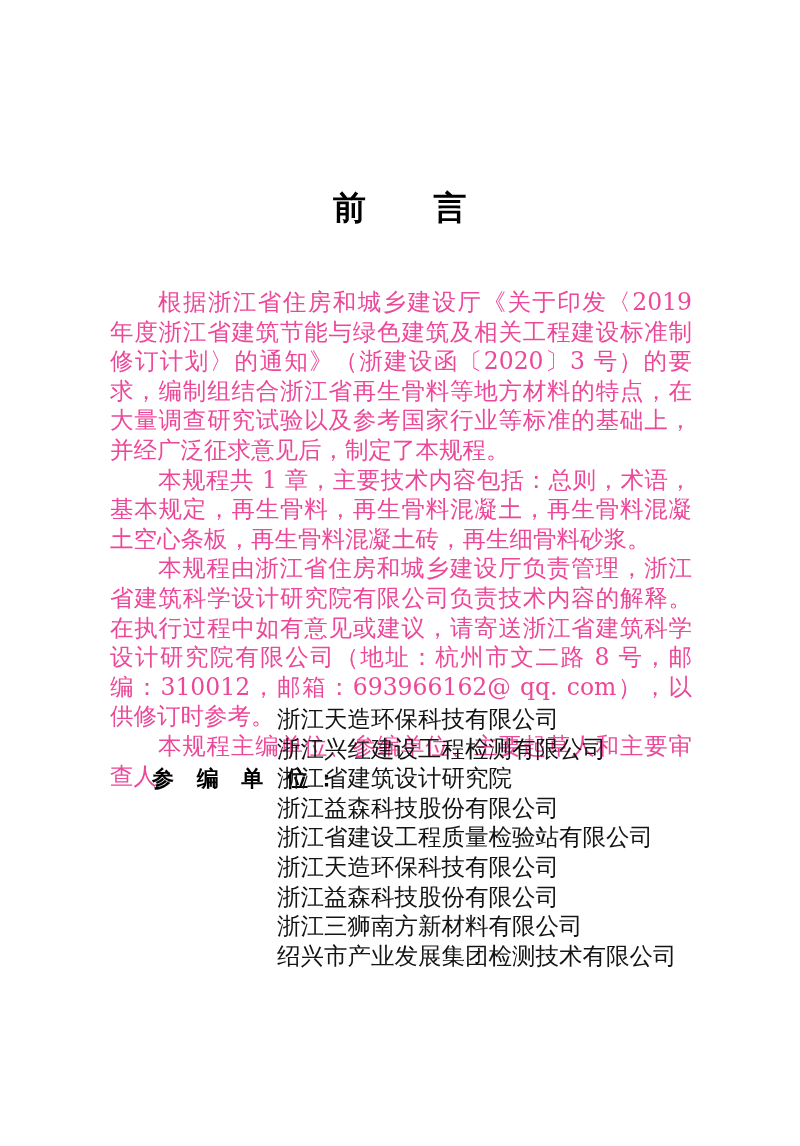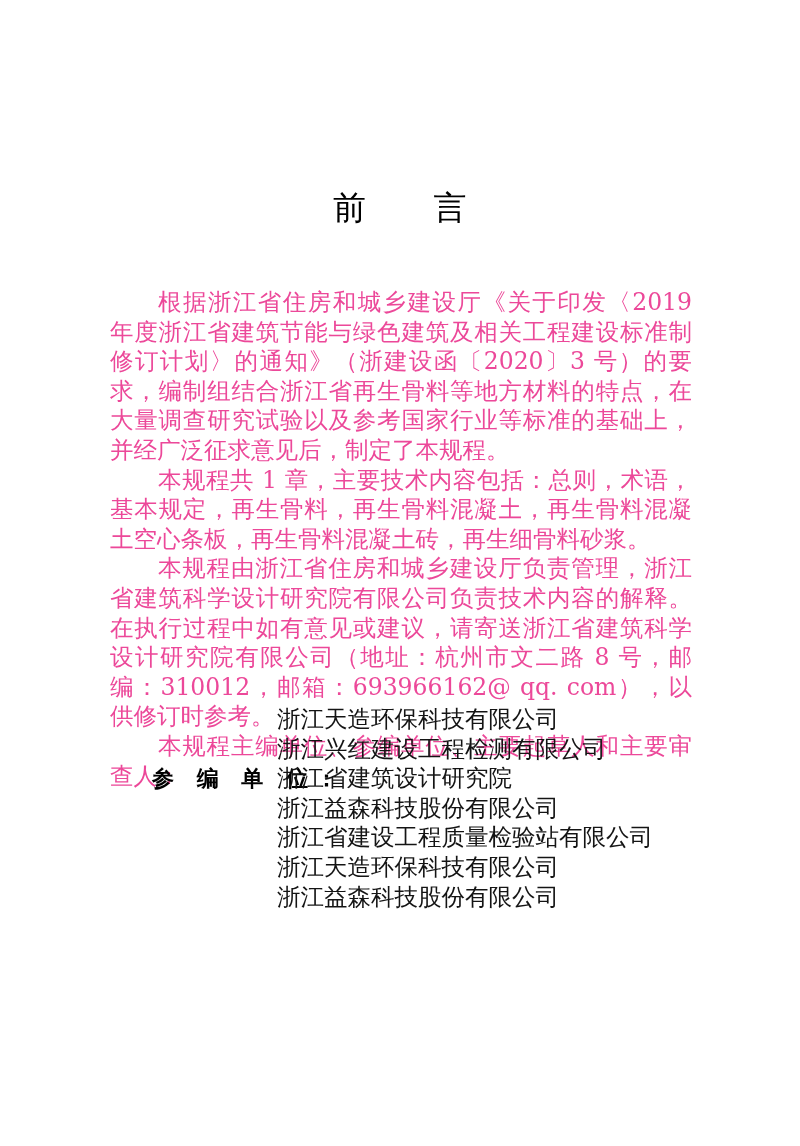--- a/index.html
+++ b/index.html
@@ -24,21 +24,21 @@
   }
 
   
   .doc-title {
     position: absolute;
     left: 0;
     top: 186px;
     width: 800px;
     text-align: center;
     font-family: "DejaVu Sans", "Liberation Sans", sans-serif;
-    font-weight: normal;
+    font-weight: bold;
     font-size: 33px;
     line-height: 44px;
     letter-spacing: 0.5px;
     color: #000000;
     white-space: pre;
   }
 
   
   .body-block {
     position: absolute;
@@ -144,16 +144,24 @@
       <div class="unit-name">浙江省建设工程质量检验站有限公司</div>
     </div>
     <div class="unit-row">
       <div class="unit-label empty"></div>
       <div class="unit-name">浙江天造环保科技有限公司</div>
     </div>
     <div class="unit-row">
       <div class="unit-label empty"></div>
       <div class="unit-name">浙江益森科技股份有限公司</div>
     </div>
+    <div class="unit-row">
+      <div class="unit-label empty"></div>
+      <div class="unit-name">浙江三狮南方新材料有限公司</div>
+    </div>
+    <div class="unit-row">
+      <div class="unit-label empty"></div>
+      <div class="unit-name">绍兴市产业发展集团检测技术有限公司</div>
+    </div>
 
   </div>
 
 </div>
 
 </body></html>

